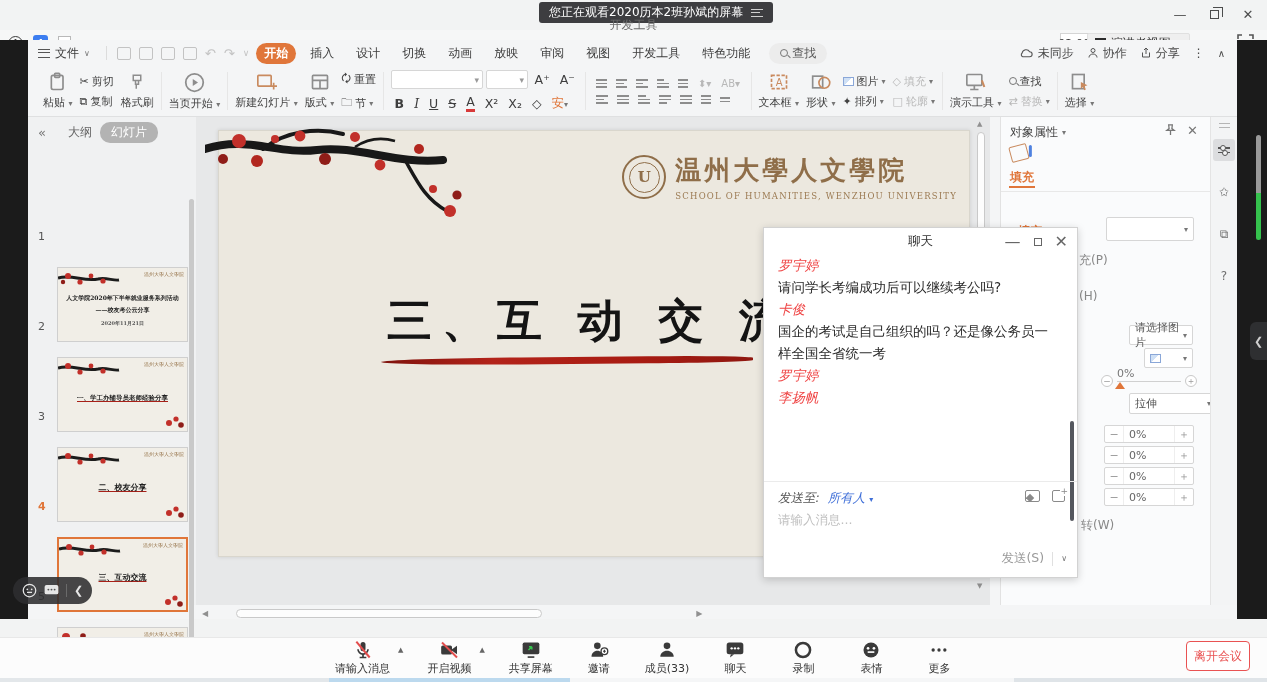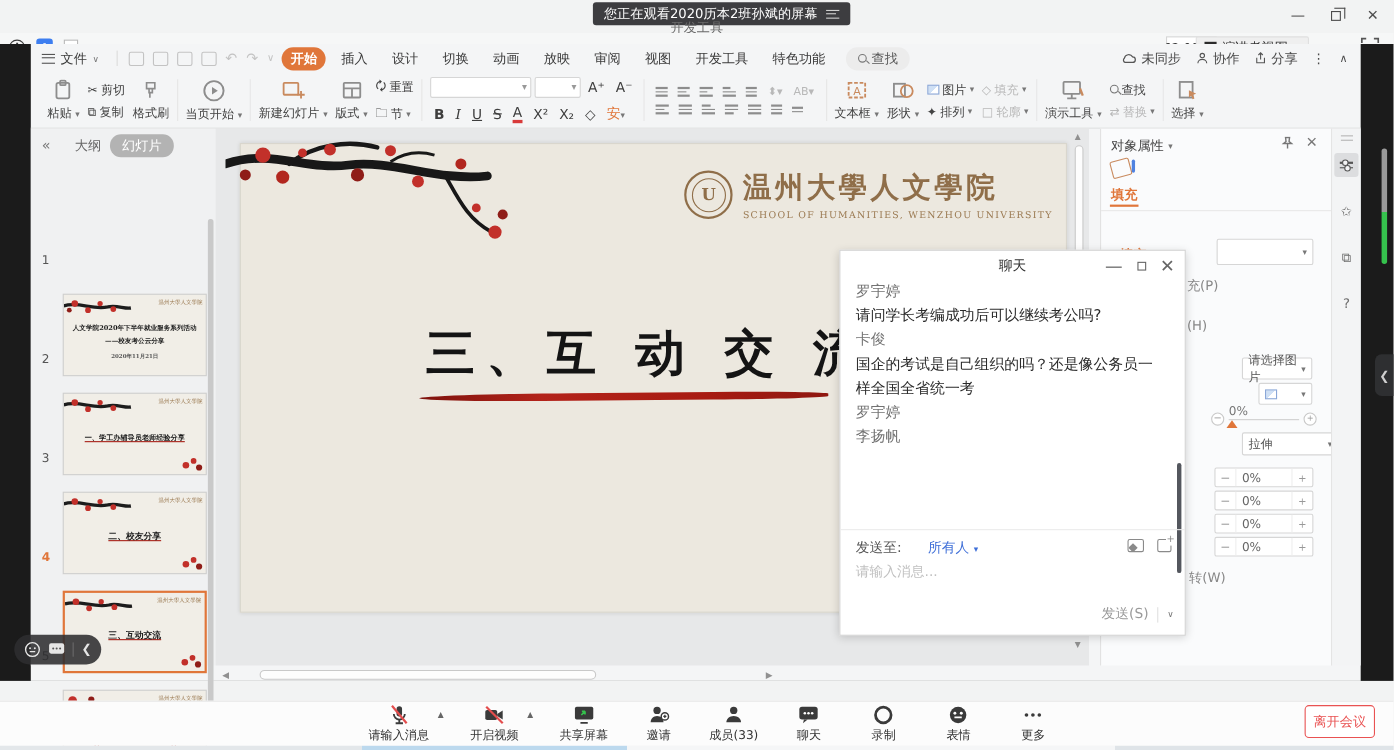--- a/index.html
+++ b/index.html
@@ -162,24 +162,24 @@
   #floatPill { left:13px; top:537px; height:27px; background:rgba(45,45,48,.88); border-radius:14px; display:flex; align-items:center;
     gap:7px; padding:0 9px; color:#e6e6e6; }
   .pill-div { width:1px; height:13px; background:#6a6a6a; }
 
   
   #chat { left:763px; top:227px; width:315px; height:351px; background:#fff; border:1px solid #d2d2d2; box-shadow:0 2px 8px rgba(0,0,0,.18); z-index:6; }
   #chatTitle { left:0; top:5px; width:100%; text-align:center; font-size:12.5px; color:#333; }
   #chatCtl { right:9px; top:4px; display:flex; gap:13px; color:#666; align-items:center; }
   #chatCtl .sq { width:8px; height:8px; border:1.2px solid #666; }
   #chatMsgs { left:14px; top:26px; width:282px; font-size:13.5px; line-height:22px; color:#2b2b2b; }
-  .sender { color:#737373; }
+  .sender { color:#ef4444;font-style:italic; }
   #chatScroll { right:3px; top:193px; width:4px; height:100px; background:#54575e; border-radius:2px; }
   #chatFoot { left:0; top:253px; width:100%; border-top:1px solid #ebebeb; height:98px; }
-  #sendToRow { left:14px; top:8px; font-size:12.5px; color:#555; display:flex; gap:24px; align-items:flex-start; }
+  #sendToRow { left:14px; top:8px; font-size:12.5px; color:#555; display:flex; gap:8px; align-items:flex-start;font-style:italic; }
   #sendToVal { color:#3f6fd8; }
   #chatImgIcons { right:12px; top:8px; display:flex; gap:12px; }
   .img-ico { width:15px; height:12px; border:1.3px solid #8a8a8a; border-radius:2px; position:relative; overflow:hidden; }
   .img-ico::after { content:""; position:absolute; left:1px; top:4px; width:6px; height:6px; background:#8a8a8a; transform:rotate(45deg); }
   .shot-ico { width:13px; height:12px; border:1.3px solid #8a8a8a; border-radius:2px; position:relative; }
   .shot-ico::after { content:"+"; position:absolute; right:-4px; top:-5px; font-size:9px; color:#8a8a8a; background:#fff; }
   #chatInput { left:14px; top:30px; font-size:12.5px; color:#c0c0c0; }
   #sendRow { right:10px; top:68px; display:flex; align-items:center; gap:8px; font-size:12.5px; color:#9a9a9a; }
   #sendRow .dv { width:1px; height:14px; background:#e0e0e0; }
 

